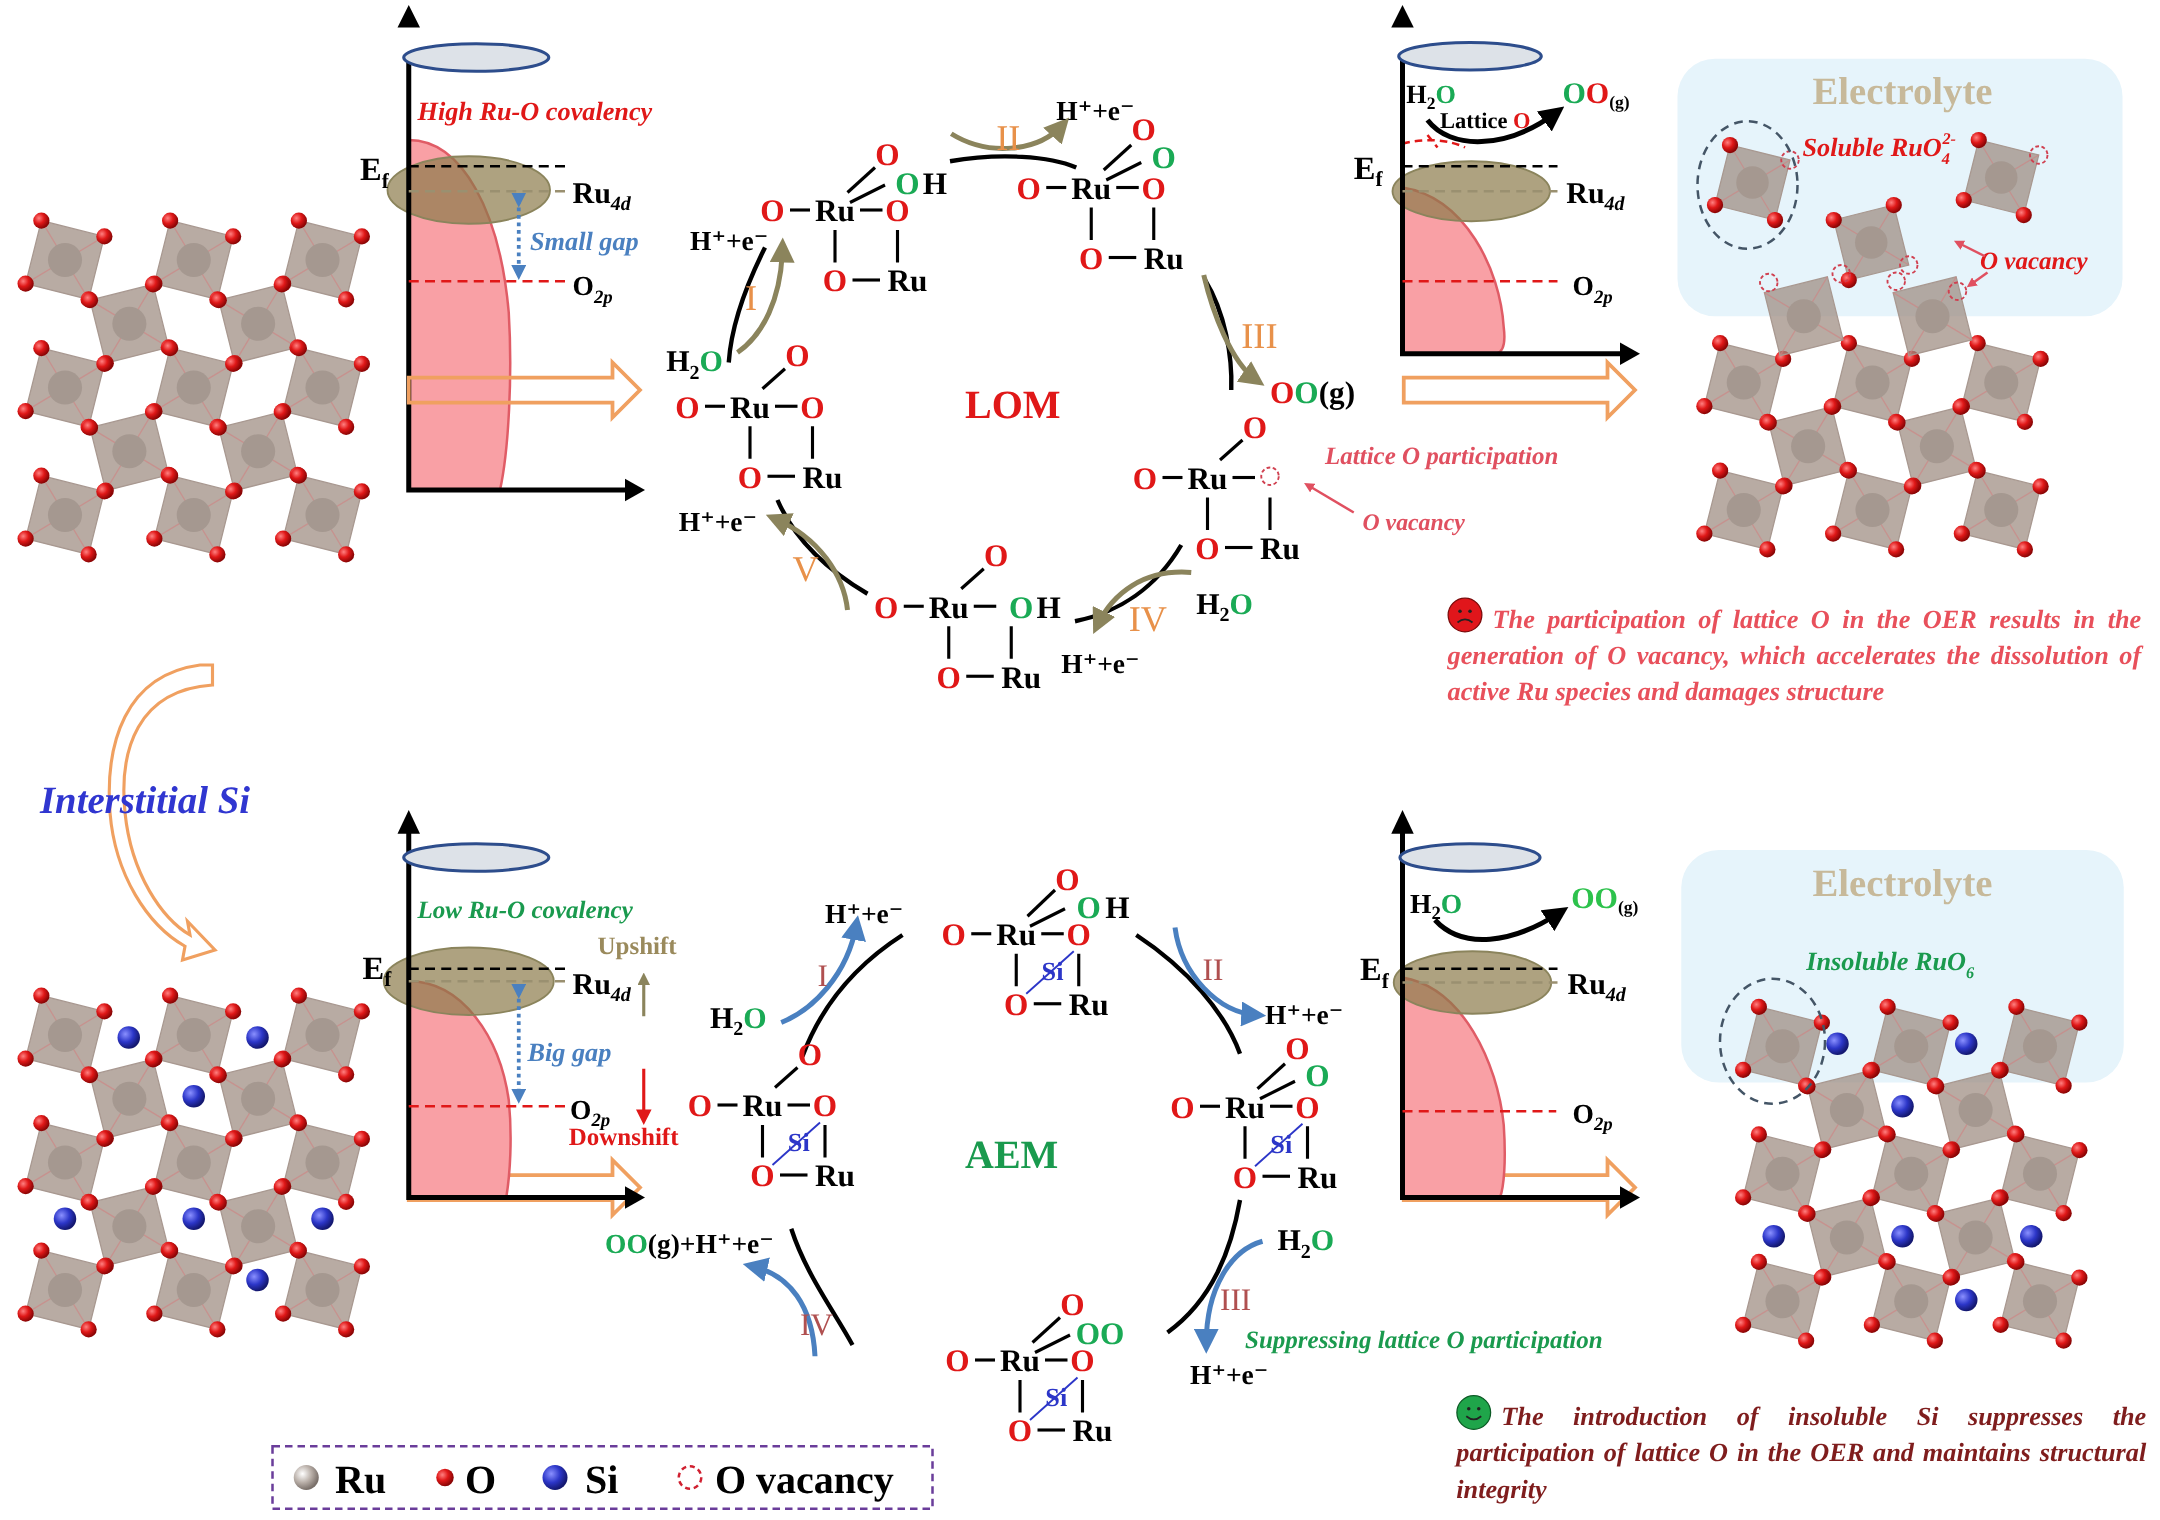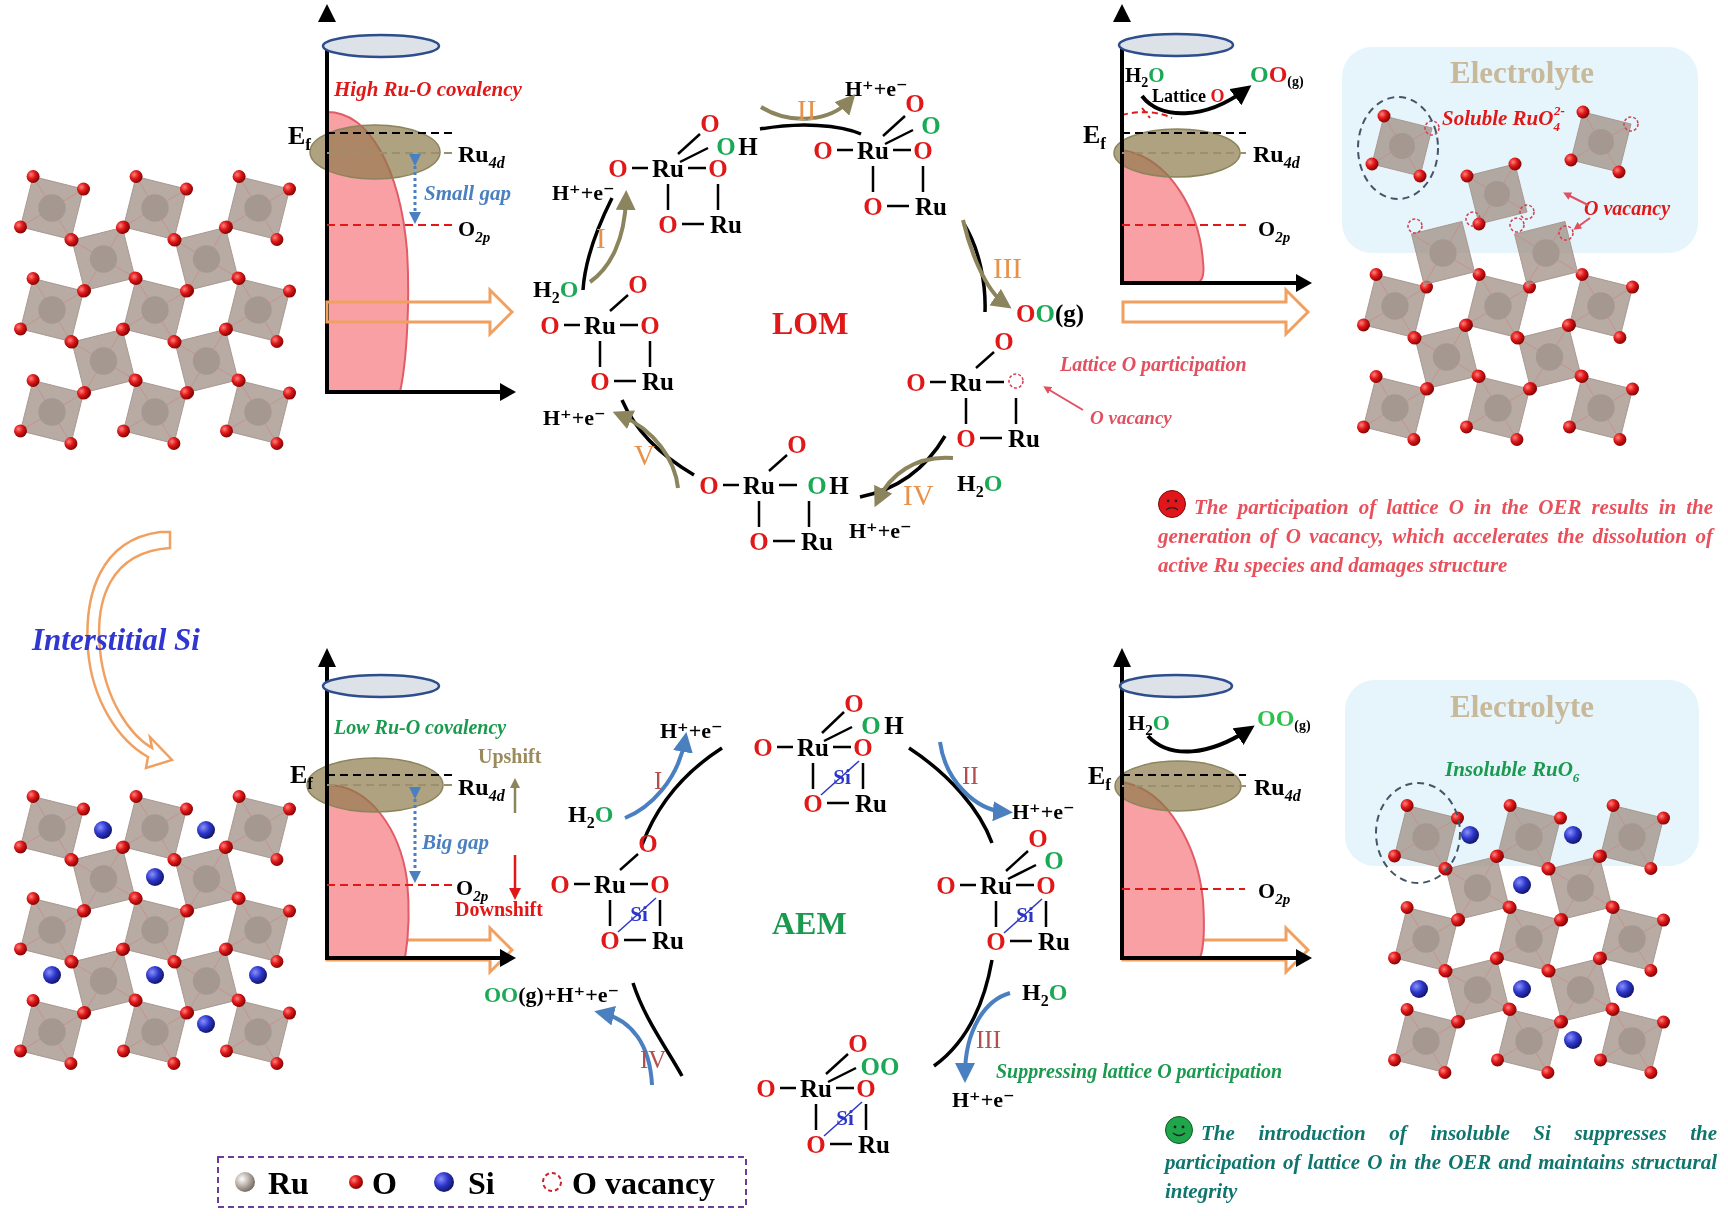--- a/index.html
+++ b/index.html
@@ -2,22 +2,22 @@
 <html><head>
 <meta charset="utf-8">
 <style>
   html,body{margin:0;padding:0;background:#fff;}
   body{width:1728px;height:1216px;overflow:hidden;position:relative;font-family:"Liberation Serif","DejaVu Serif",serif;}
   #canvas{position:absolute;left:0;top:0;}
   svg text{font-family:"Liberation Serif","DejaVu Serif",serif;}
   .b{font-weight:bold;}
   .it{font-style:italic;font-weight:bold;}
   .caption{position:absolute;font-family:"Liberation Serif","DejaVu Serif",serif;font-style:italic;font-weight:bold;font-size:21px;line-height:29px;text-align:justify;text-align-last:left;}
-  .caption.red{color:#e8505b;left:1158px;top:490px;width:555px;}
-  .caption.green{color:#0f766e;left:1165px;top:1116px;width:552px;}
+  .caption.red{color:#e8505b;left:1158px;top:478px;width:555px;}
+  .caption.green{color:#7f1d1d;left:1165px;top:1116px;width:552px;}
   .face{display:inline-block;width:26px;height:26px;border-radius:50%;vertical-align:-4px;margin-right:8px;position:relative;}
   .face.sad{background:#e0161b;border:1px solid #7a0a0a;}
   .face.happy{background:#1fa54a;border:1px solid #0c5a25;}
 </style>
 </head>
 <body>
 
 <svg id="canvas" width="1728" height="1216" viewBox="0 0 1728 1216" xmlns="http://www.w3.org/2000/svg">
   <defs>
     <radialGradient id="gO" cx="35%" cy="35%" r="65%">

